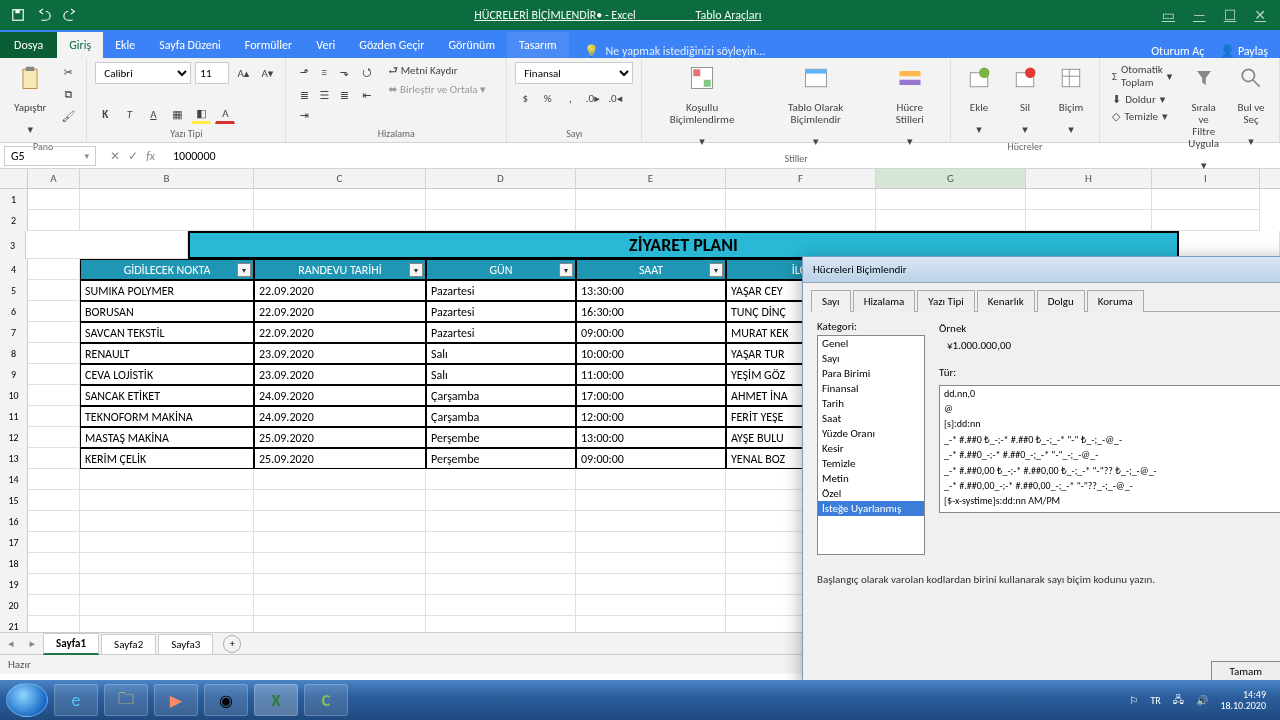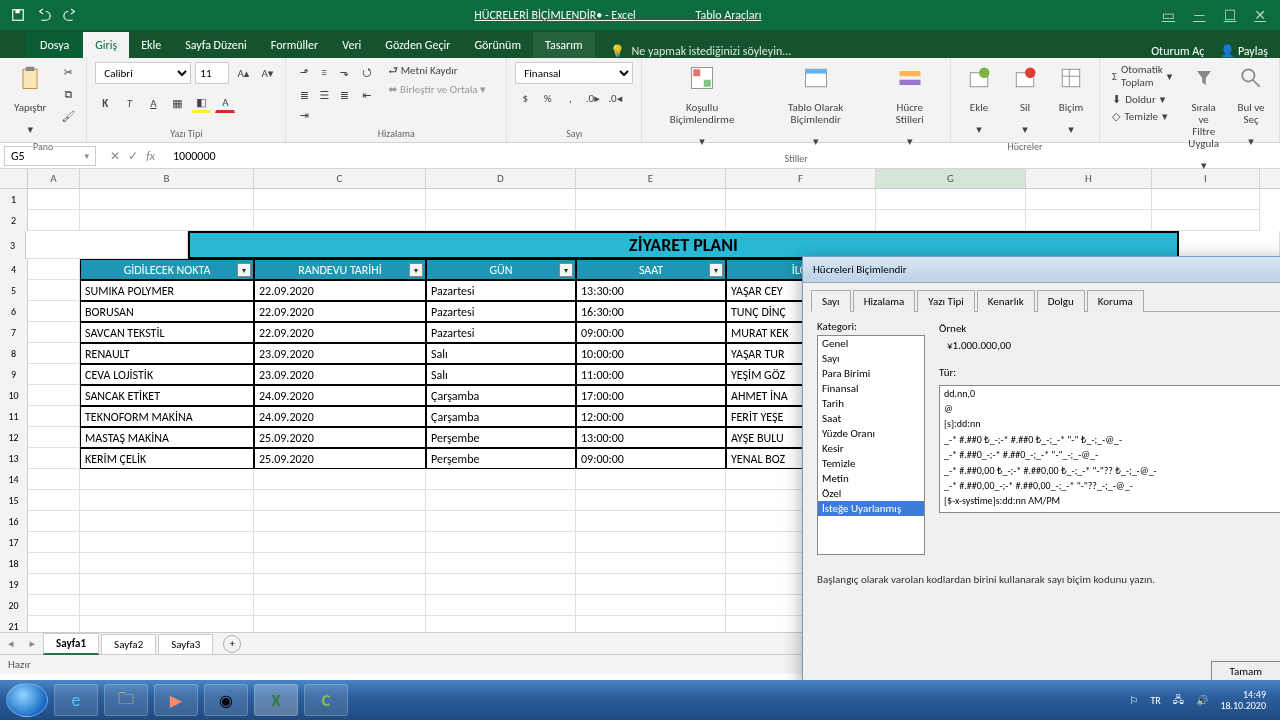--- a/index.html
+++ b/index.html
@@ -6,21 +6,21 @@
 body { width: 1280px; height: 720px; overflow: hidden; background: #fff; position: relative; }
 
 
 .titlebar { height: 30px; background: #0c6b3f; display: flex; align-items: center; color: #fff; font-size: 12px; text-decoration: underline; }
 .titlebar .qat { display: flex; align-items: center; gap: 6px; padding: 0 8px; }
 .titlebar .qat svg { width: 14px; height: 14px; }
 .titlebar .title { flex: 1; text-align: center; opacity: .95; white-space: nowrap; }
 .titlebar .winbtns { display: flex; gap: 18px; padding: 0 14px; font-size: 14px; opacity: .7; }
 
 
-.ribbon-tabs { height: 28px; background: #14532d; display: flex; align-items: flex-end; color: #fff; font-size: 12px; padding-left: 26px; }
+.ribbon-tabs { height: 28px; background: #3b82f6; display: flex; align-items: flex-end; color: #fff; font-size: 12px; }
 .ribbon-tabs .file { background: #0b5d36; padding: 6px 14px; }
 .ribbon-tabs .tab { padding: 6px 12px; cursor: pointer; }
 .ribbon-tabs .tab.active { background: #f3f3f3; color: #0c6b3f; }
 .ribbon-tabs .tab.contextual { background: rgba(255,255,255,.08); }
 .ribbon-tabs .tellme { flex: 1; display: flex; align-items: center; gap: 6px; padding: 0 16px; opacity: .85; }
 .ribbon-tabs .right { display: flex; gap: 16px; padding: 0 12px; align-items: center; }
 
 
 .ribbon { height: 85px; background: #f3f3f3; border-bottom: 1px solid #d4d4d4; display: flex; font-size: 11px; color: #444; }
 .group { border-right: 1px solid #e1e1e1; padding: 4px 8px 2px; display: flex; flex-direction: column; justify-content: space-between; }
@@ -160,21 +160,21 @@
       <div class="vstack">
         <span class="btn-ico">✂</span>
         <span class="btn-ico">⧉</span>
         <span class="btn-ico">🖌</span>
       </div>
     </div>
     <div class="group-label">Pano</div>
   </div>
 
   <div class="group">
-    <div class="group-body vstack" style="gap:9px">
+    <div class="group-body vstack" style="gap:20px">
       <div class="font-box">
         <select style="width:96px"><option>Calibri</option></select>
         <input style="width: 34px;" value="11">
         <span class="btn-ico">A▴</span>
         <span class="btn-ico">A▾</span>
       </div>
       <div class="font-box">
         <span class="btn-ico">
             <b>K</b>
           </span>

